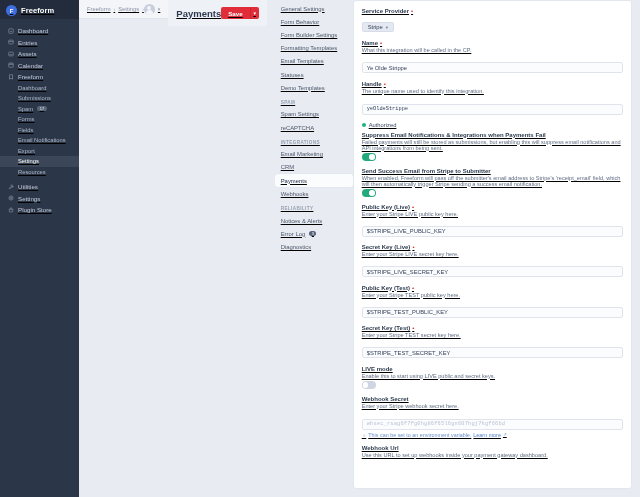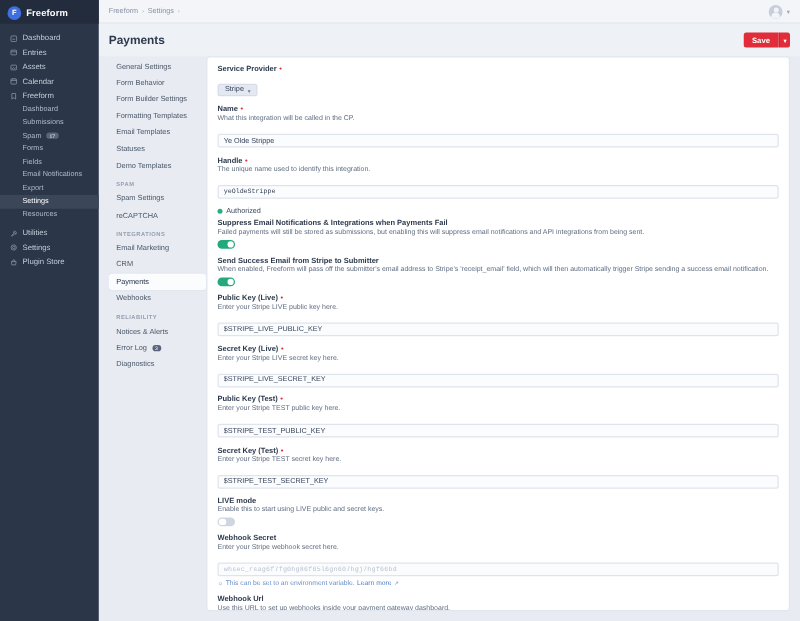--- a/index.html
+++ b/index.html
@@ -2,21 +2,21 @@
 <html><head>
 <meta charset="utf-8">
 <style>
   * { box-sizing: border-box; margin: 0; padding: 0; }
   html, body {
     width: 640px; height: 497px;
     font-family: "Liberation Sans", sans-serif;
     background: #e4e8ef;
     overflow: hidden;
   }
-  .app { display: flex; width: 640px; height: 497px; }
+  .app { display: flex; width: 640px; height: 497px; text-decoration: underline; }
 
   
   .sidebar {
     width: 79px; height: 497px;
     background: #2b3648;
     flex-shrink: 0;
     position: relative;
   }
   .brand {
     height: 19px;
@@ -69,21 +69,21 @@
     color: #e7ecf3;
     border-radius: 5px;
     font-size: 4px;
     padding: 0.5px 2.5px;
     line-height: 1;
     display: inline-block;
   }
   .nav-gap { height: 4px; }
 
   
-  .right { flex: 1; display: flex; flex-direction: column; min-width: 0; background: #e8ebf1; }
+  .right { flex: 1; display: flex; flex-direction: row; min-width: 0; background: #e8ebf1; }
 
   .topbar {
     height: 19px;
     background: #f3f5f9;
     border-bottom: 1px solid #dfe4ec;
     display: flex; align-items: center;
     padding: 0 8px;
     flex-shrink: 0;
   }
   .crumbs { display: flex; align-items: center; gap: 3px; font-size: 5.8px; color: #8993a4; }

